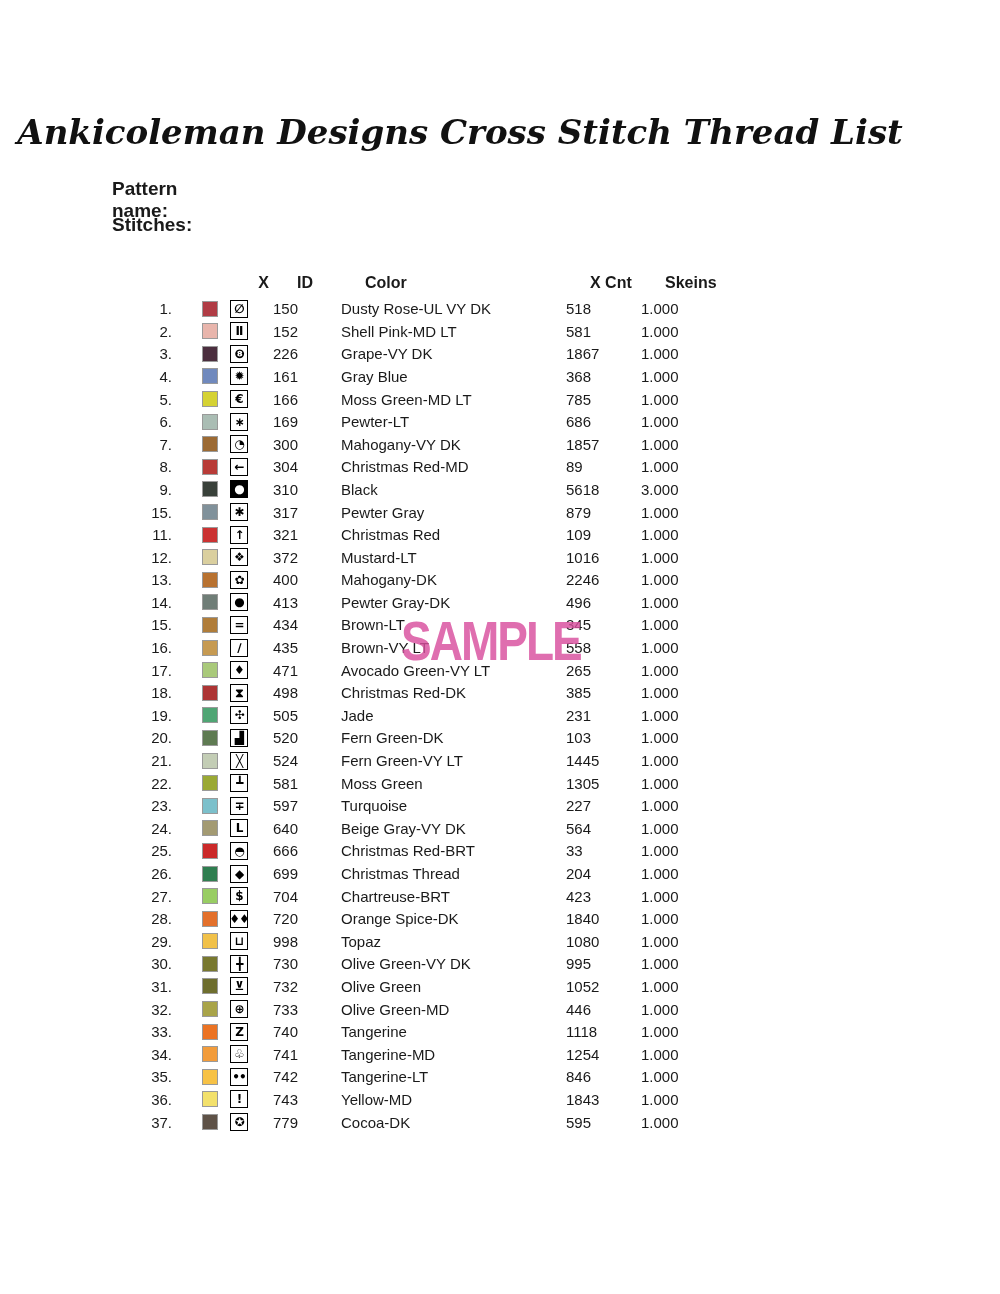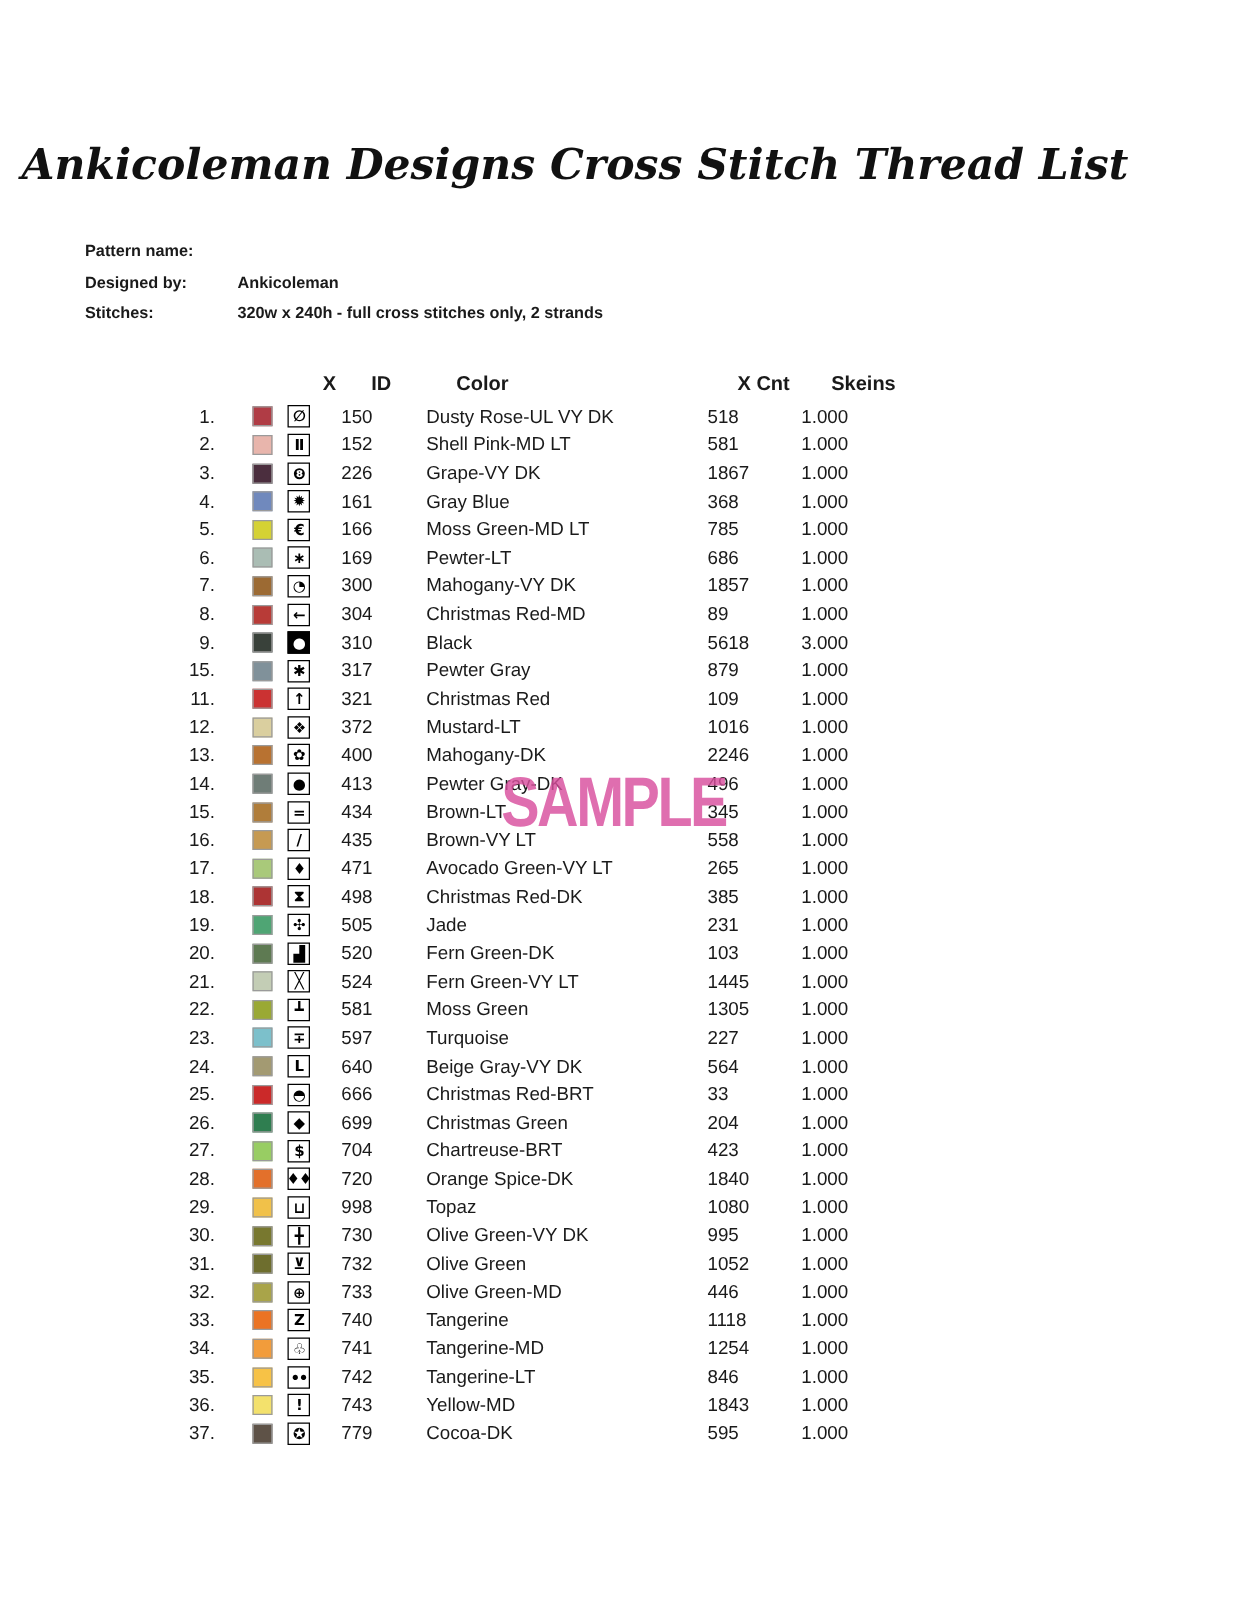--- a/index.html
+++ b/index.html
@@ -17,22 +17,22 @@
     text-align:center;
     font-family:"DejaVu Serif", serif;
     font-style:italic;
     font-weight:bold;
     font-size:34px;
     letter-spacing:0px;
     color:#111;
   }
   .info-block{
     margin-top:36px;
-    padding-left:68px;
-    font-size:13px;
+    padding-left:112px;
+    font-size:19px;
     font-weight:bold;
   }
   .info-row{display:flex;height:24.7px;align-items:center;}
   .info-label{width:122px;flex:0 0 auto;}
   .info-value{flex:1;}
   .thread-table{margin-top:34px;}
   .thead,.trow{display:flex;align-items:center;padding-left:148px;}
   .thead{height:24px;font-weight:bold;font-size:16px;margin-bottom:2px;}
   .trow{height:22.6px;font-size:15px;}
   .c{display:block;flex:0 0 auto;}
@@ -77,26 +77,21 @@
 
 <div class="page">
 
   <h1 class="doc-title">Ankicoleman Designs Cross Stitch Thread List</h1>
 
   <div class="info-block">
     <div class="info-row">
       <span class="info-label">Pattern name:</span>
     </div>
     <div class="info-row">
-      <span class="info-label">Designed by:</span>
-      <span class="info-value">Ankicoleman</span>
-    </div>
-    <div class="info-row">
       <span class="info-label">Stitches:</span>
-      <span class="info-value">320w x 240h - full cross stitches only, 2 strands</span>
     </div>
   </div>
 
   <div class="thread-table">
     <div class="thead">
       <span class="c c-num"></span>
       <span class="c hx">X</span>
       <span class="c hid">ID</span>
       <span class="c hcolor">Color</span>
       <span class="c hxcnt">X Cnt</span>
@@ -430,21 +425,21 @@
         </div>
         <div class="trow">
           <span class="c c-num">26.</span>
           <span class="c c-swatch">
             <span class="swatch" style="background: rgb(47, 126, 80);"></span>
           </span>
           <span class="c c-sym">
             <span class="symbox">◆</span>
           </span>
           <span class="c c-id">699</span>
-          <span class="c c-color">Christmas Green</span>
+          <span class="c c-color">Christmas Thread</span>
           <span class="c c-xcnt">204</span>
           <span class="c c-skeins">1.000</span>
         </div>
         <div class="trow">
           <span class="c c-num">27.</span>
           <span class="c c-swatch">
             <span class="swatch" style="background: rgb(152, 205, 99);"></span>
           </span>
           <span class="c c-sym">
             <span class="symbox">$</span>

